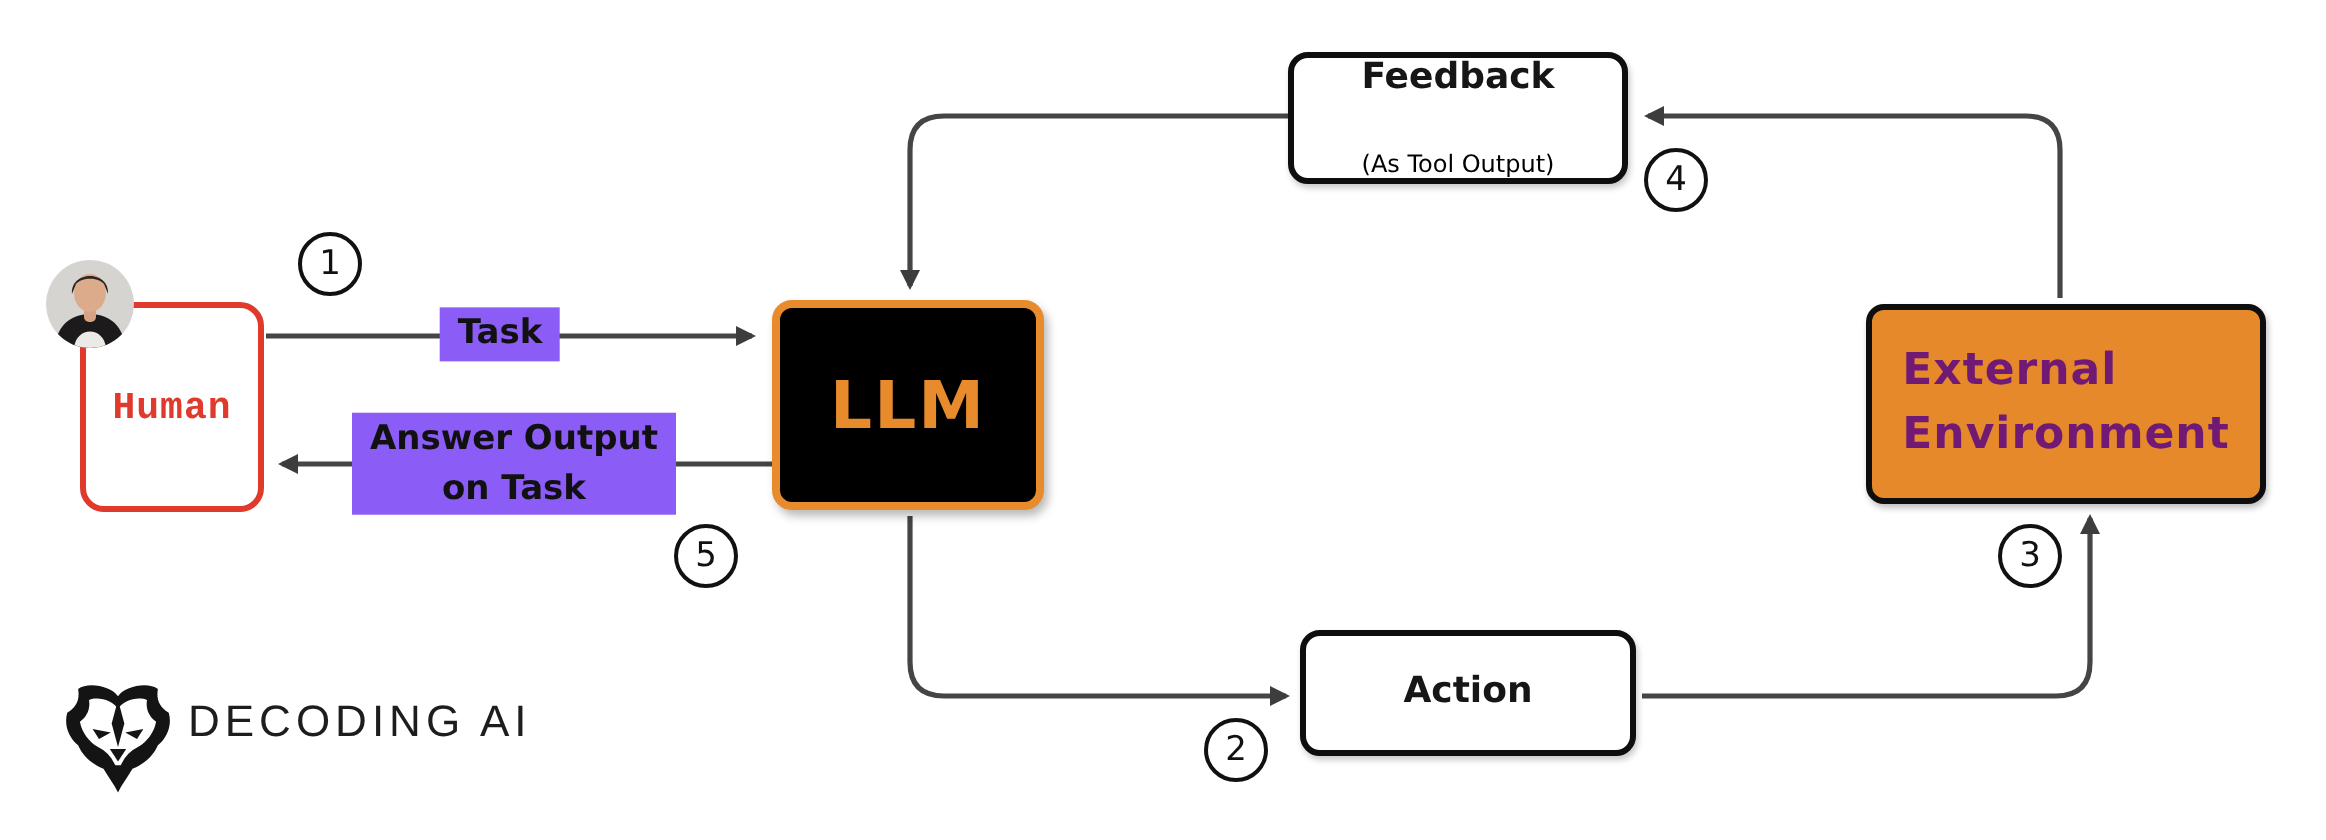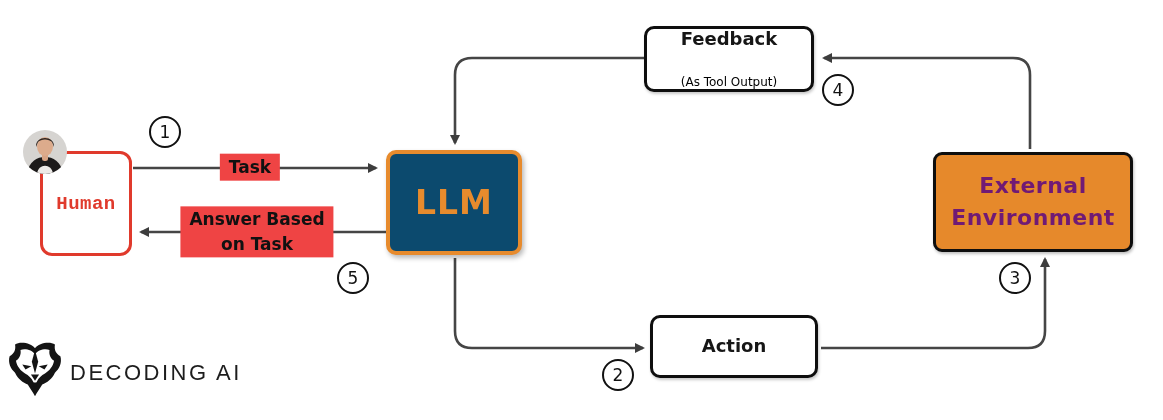--- a/index.html
+++ b/index.html
@@ -8,30 +8,30 @@
     font-family:"DejaVu Sans","Liberation Sans",sans-serif;
     overflow:hidden;
   }
   
   #connectors{position:absolute;left:0;top:0;width:1163px;height:420px;}
 
   
   .node{
     position:absolute;box-sizing:border-box;border-radius:10px;
     display:flex;flex-direction:column;align-items:center;justify-content:center;
-    text-align:center;background:#fff;gap:24px;
+    text-align:left;background:#fff;gap:24px;
   }
   .human-box{
     left:40px;top:151px;width:92px;height:105px;
     border:3.5px solid #E03A2C;border-radius:12px;
   }
   .human-box .label{color:#E03A2C;font-weight:bold;font-size:19px;letter-spacing:.5px;font-family:Liberation Mono, monospace;}
   .llm-box{
     left:386px;top:150px;width:136px;height:105px;
-    background:#0c4a6e;border:4px solid #E78B2D;border-radius:10px;
+    background:#000000;border:4px solid #E78B2D;border-radius:10px;
     box-shadow:2px 3px 5px rgba(0,0,0,.28);
   }
   .llm-box .label{color:#E78B2D;font-weight:bold;font-size:33px;letter-spacing:1px;}
   .external-box{
     left:933px;top:152px;width:200px;height:100px;
     background:#E6892B;border:3px solid #0e0e0e;border-radius:9px;
     box-shadow:1px 2px 3px rgba(0,0,0,.25);
   }
   .external-box .label{color:#701a75;font-weight:bold;font-size:22px;line-height:1.45;letter-spacing:.5px;}
   .pill-box{
@@ -46,29 +46,29 @@
   
   .badge{
     position:absolute;box-sizing:border-box;width:32px;height:32px;border-radius:50%;
     border:2.5px solid #111;background:#fff;color:#111;
     display:flex;align-items:center;justify-content:center;font-size:17px;
   }
 
   
   .edge-label{
     position:absolute;transform:translate(-50%,-50%);
-    background:#ef4444;padding:1px 9px;text-align:center;
+    background:#8b5cf6;padding:1px 9px;text-align:center;
     color:#111;font-weight:bold;font-size:17px;line-height:1.45;white-space:nowrap;
   }
 
   
   .avatar{position:absolute;left:23px;top:130px;width:44px;height:44px;border-radius:50%;overflow:hidden;}
 
   
-  .logo{position:absolute;left:6px;top:340px;display:flex;align-items:center;}
+  .logo{position:absolute;left:30px;top:340px;display:flex;align-items:flex-start;}
   .logo-text{
     color:#1d1d1d;font-size:22px;letter-spacing:2.5px;font-weight:normal;
     font-family:"Liberation Sans",sans-serif;margin-left:6px;margin-top:8px;
   }
 </style>
 </head>
 <body>
 
 <svg id="connectors" viewBox="0 0 1163 420" xmlns="http://www.w3.org/2000/svg">
   <defs>
@@ -117,21 +117,21 @@
   <span class="subtitle">(As Tool Output)</span>
 </div>
 
 <div class="node pill-box action-box">
   <span class="title">Action</span>
 </div>
 
 <div class="edge-label" style="left:250px;top:167px;">Task</div>
 
 <div class="edge-label" style="left:257px;top:232px;">
-  <span>Answer Based</span><br>
+  <span>Answer Output</span><br>
   <span>on Task</span>
 </div>
 
 <div class="badge" style="left:149px;top:116px;">1</div>
 <div class="badge" style="left:602px;top:359px;">2</div>
 <div class="badge" style="left:999px;top:262px;">3</div>
 <div class="badge" style="left:822px;top:74px;">4</div>
 <div class="badge" style="left:337px;top:262px;">5</div>
 
 <div class="logo">

